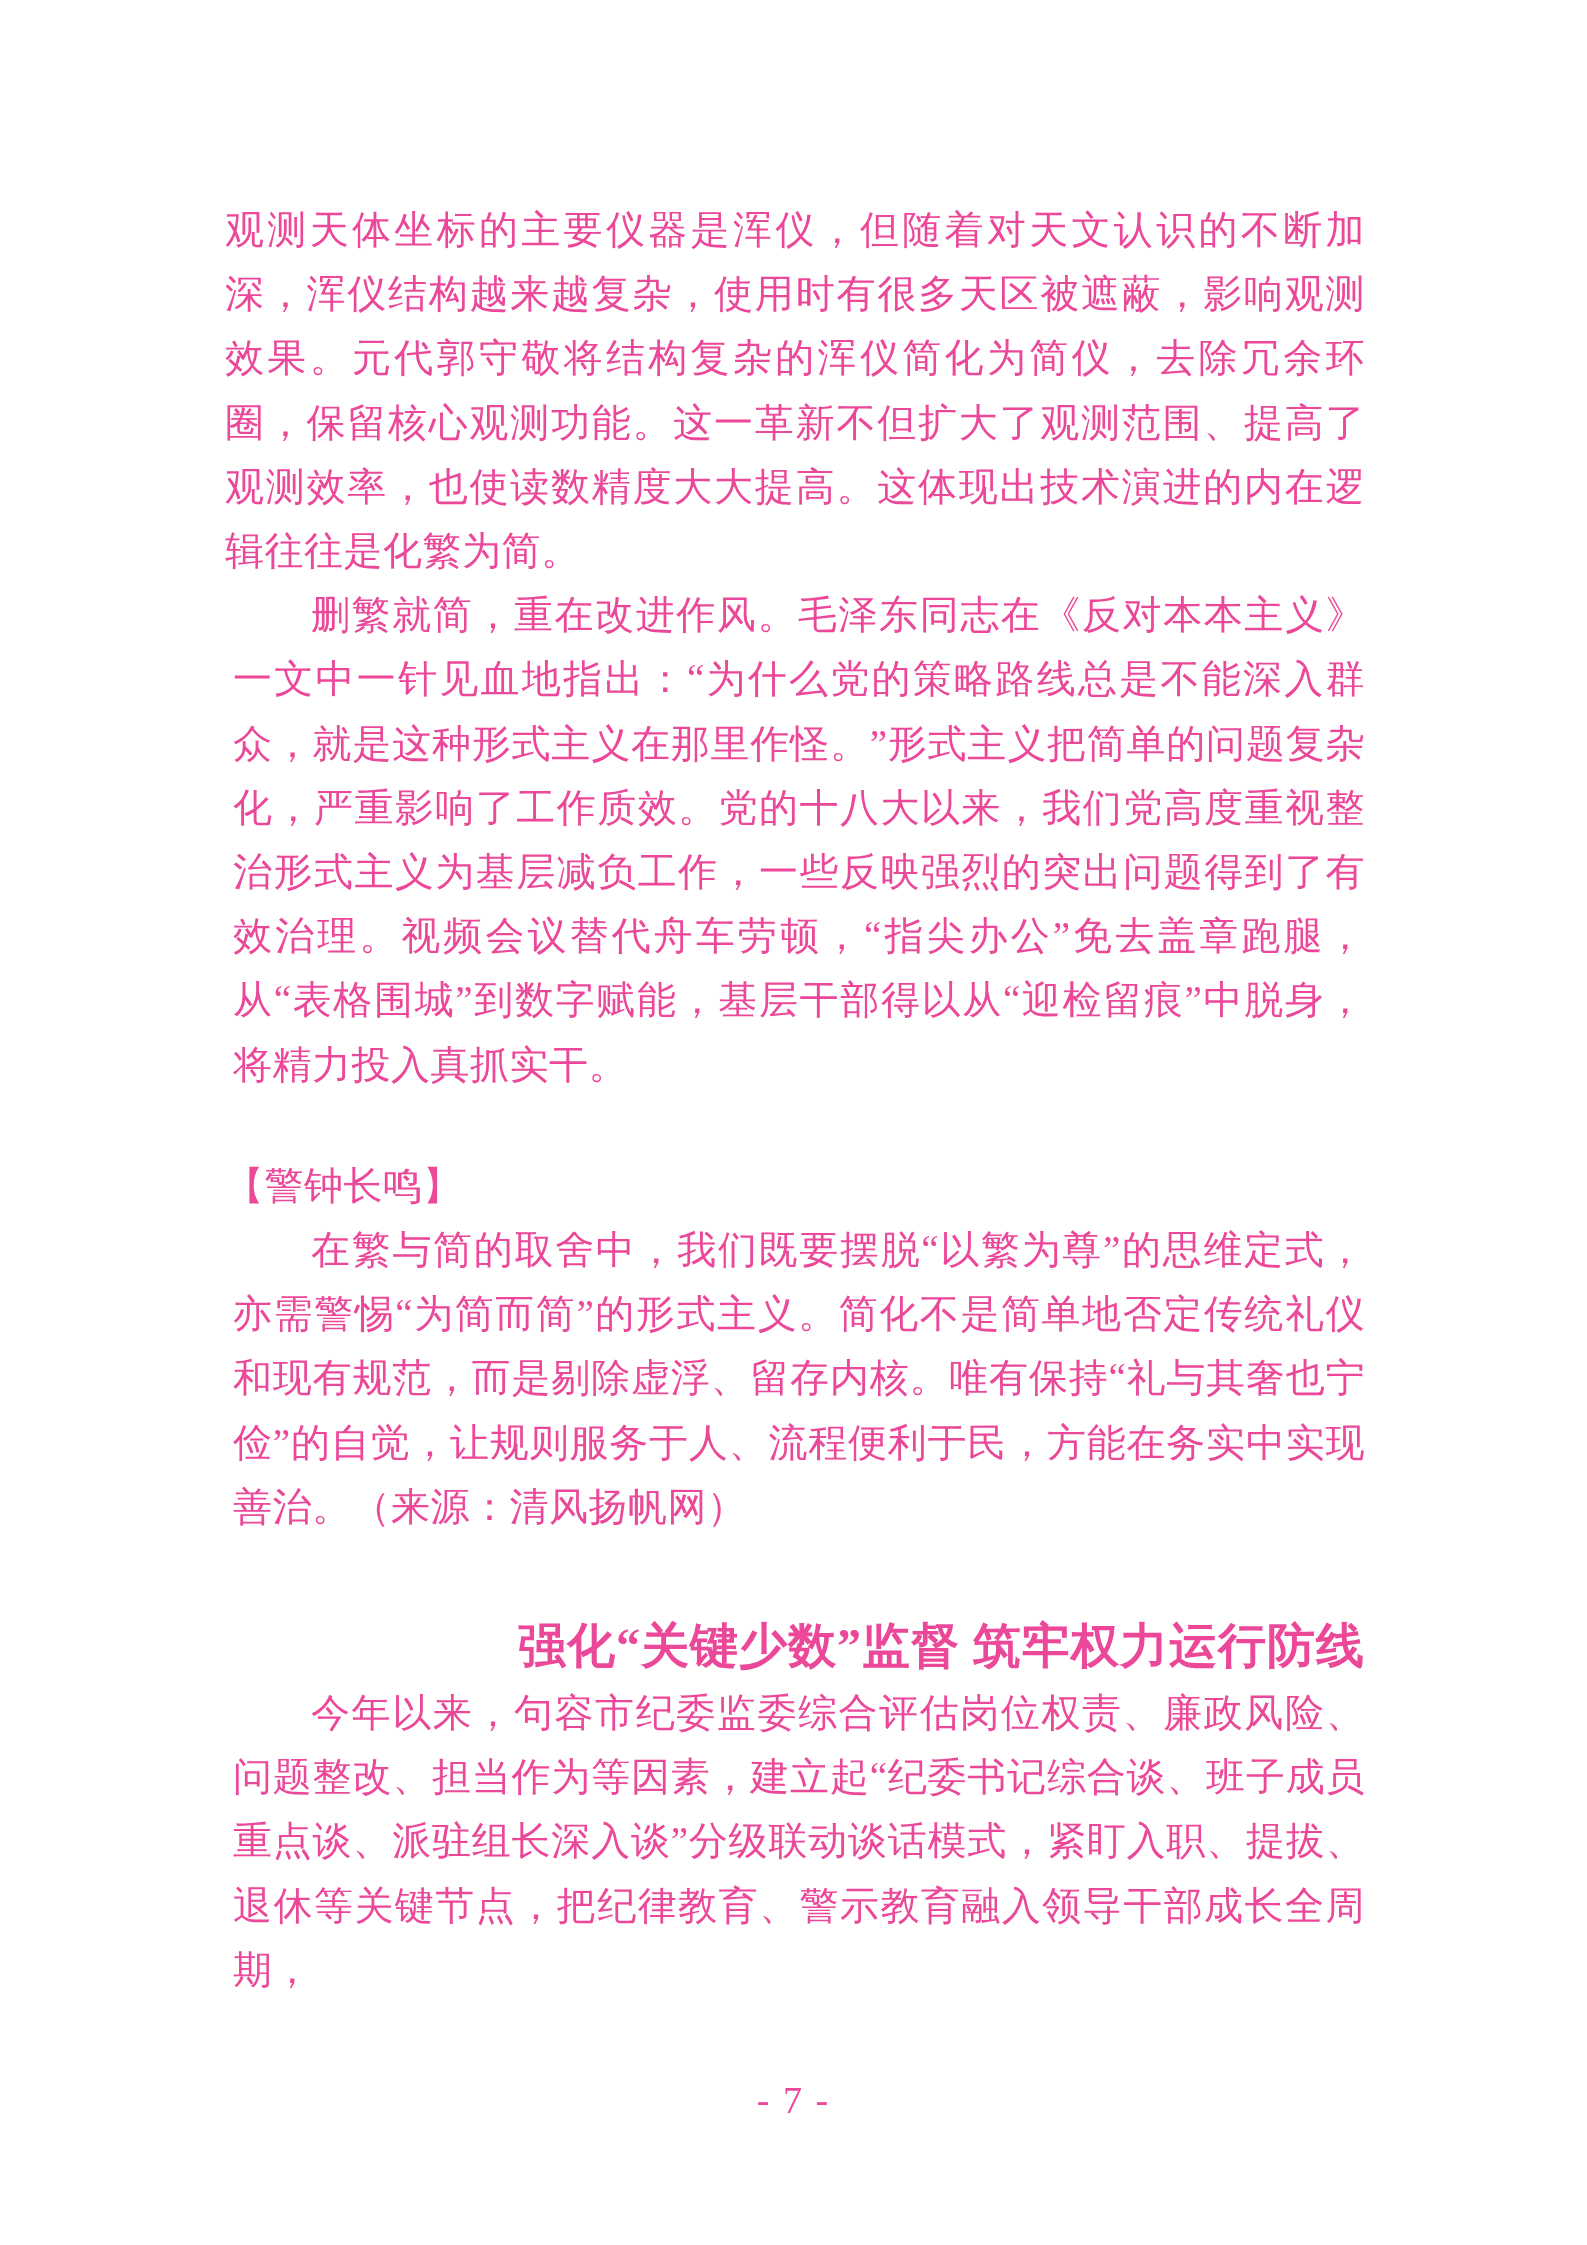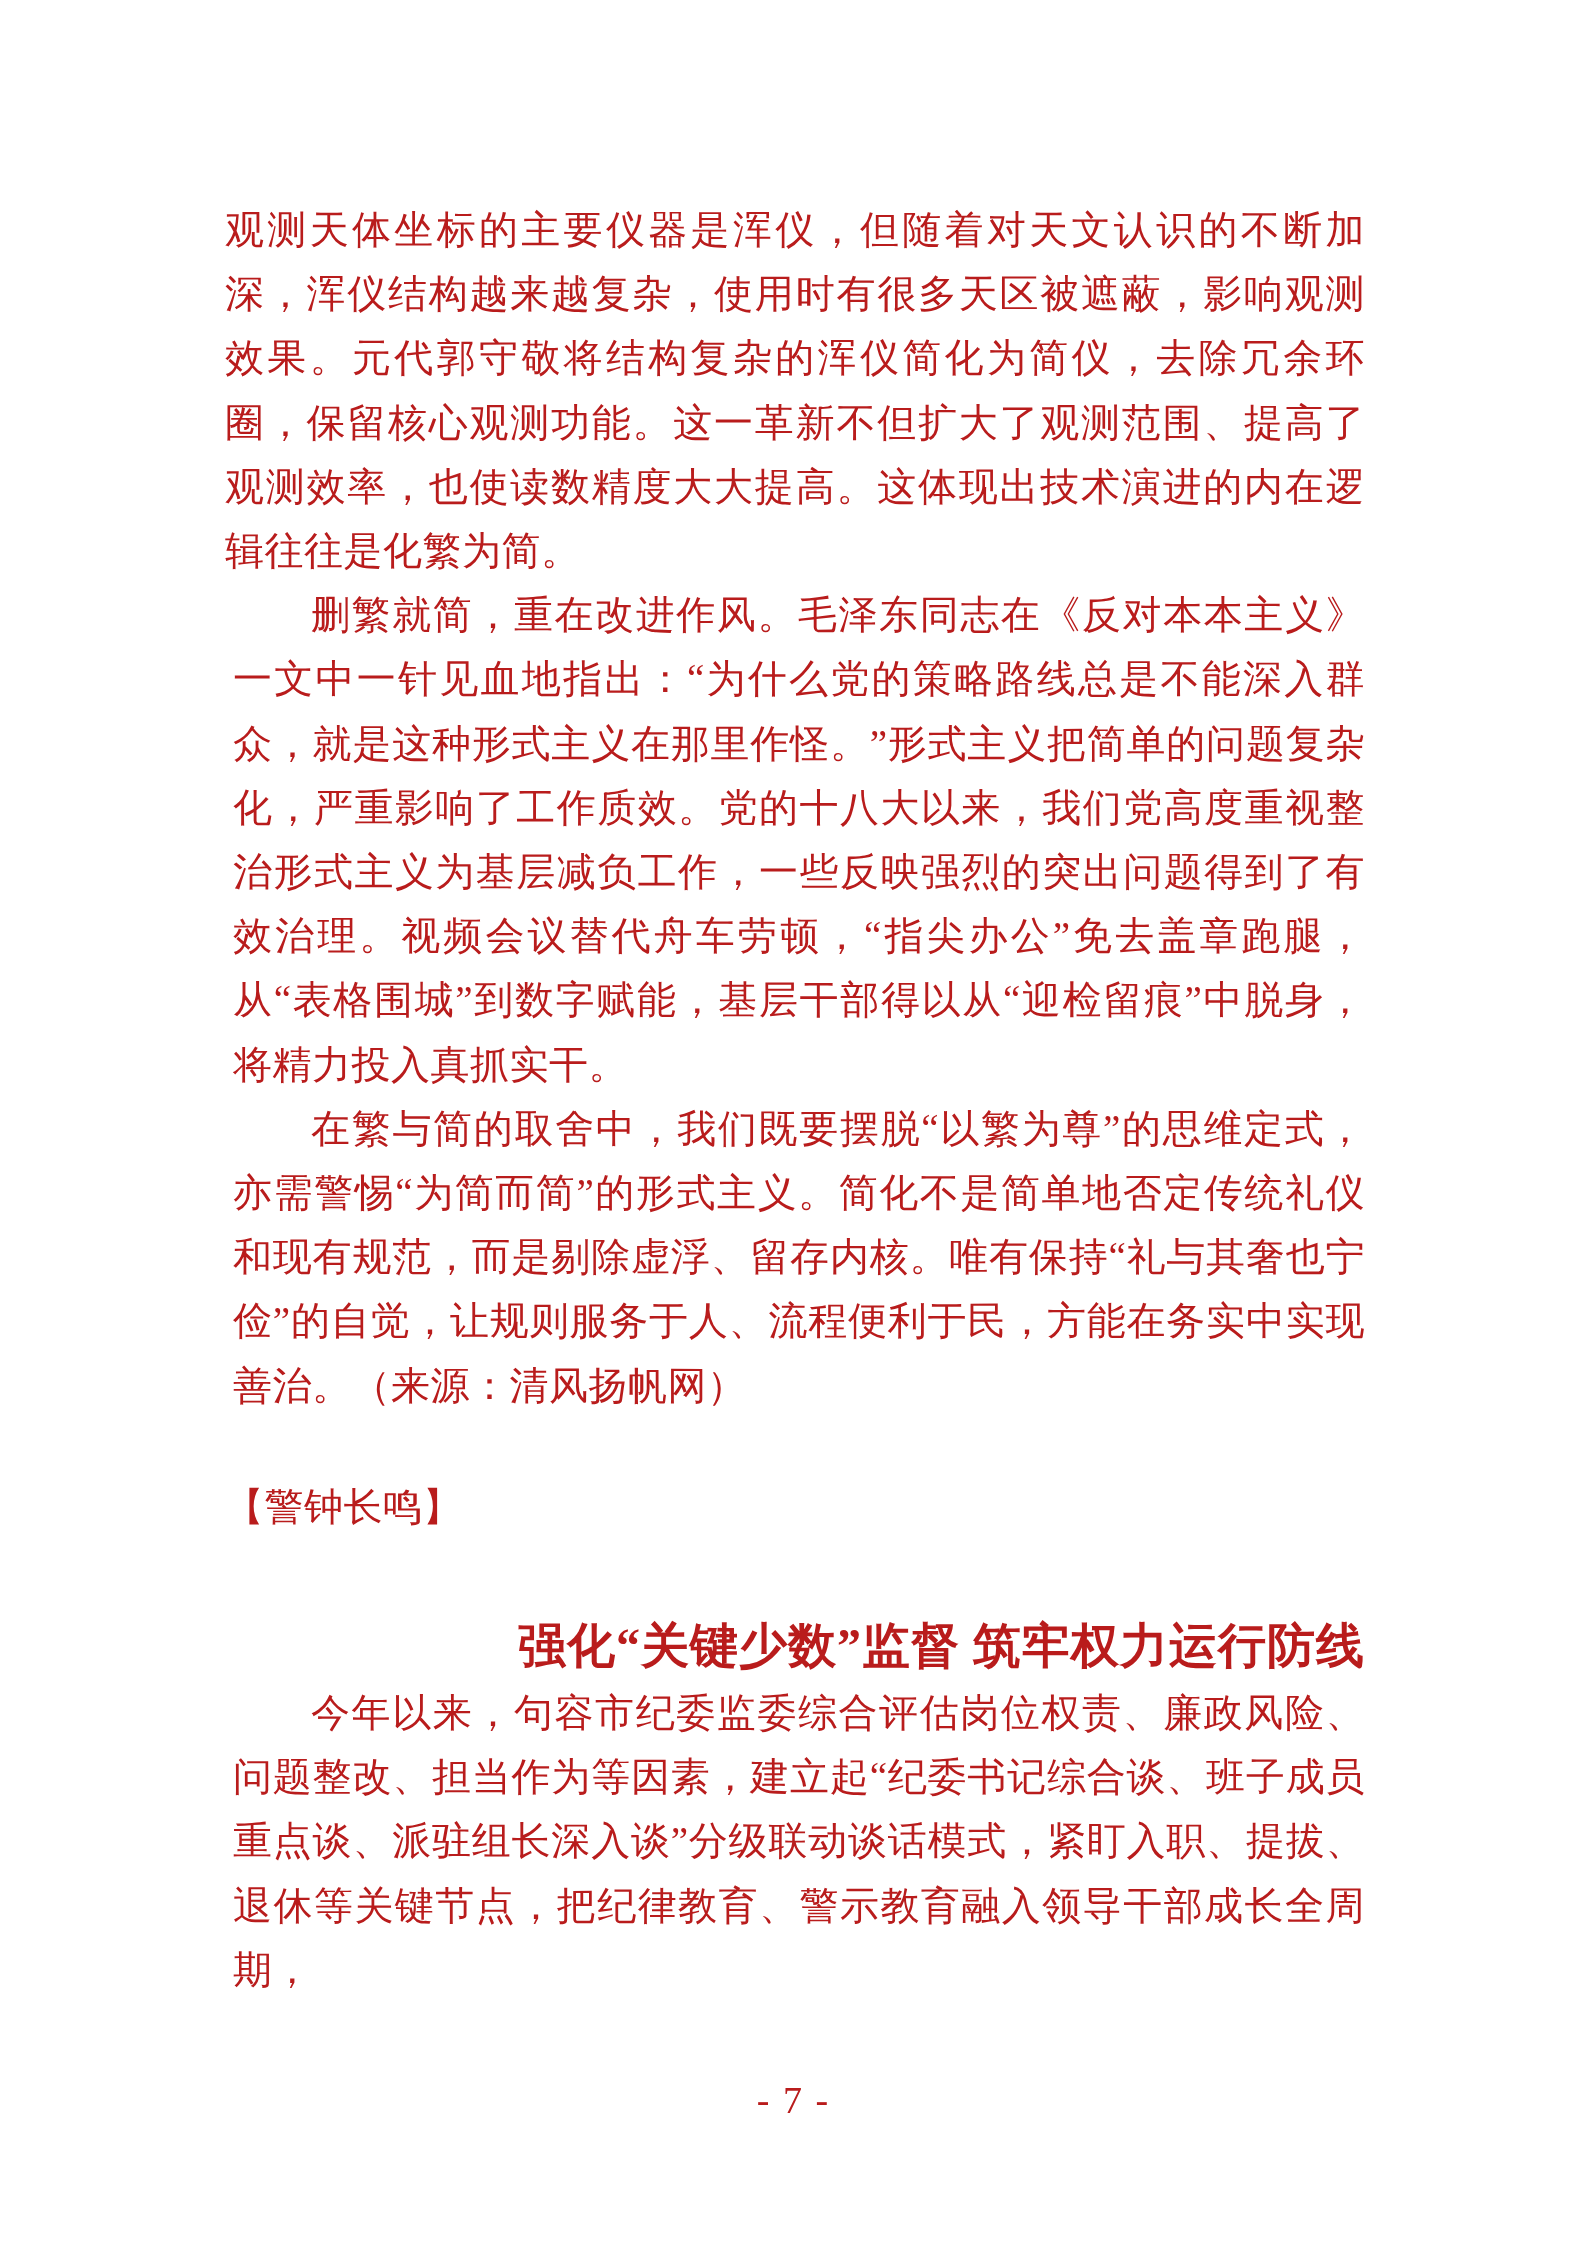--- a/index.html
+++ b/index.html
@@ -7,21 +7,21 @@
     padding: 0;
     background: #ffffff;
   }
   .page {
     position: relative;
     width: 1587px;
     height: 2245px;
     background: #ffffff;
     overflow: hidden;
     font-family: "Liberation Serif", "DejaVu Serif", serif;
-    color: #b91c1c;
+    color: #ec4899;
   }
   .text-block {
     position: absolute;
     left: 225px;
     top: 198px;
     width: 1140px;
     font-size: 39px;
     line-height: 64.2px;
     text-align: justify;
     text-justify: inter-ideograph;
@@ -63,23 +63,23 @@
 <body>
 
 <div class="page">
 
   <div class="text-block">
 
     <p class="para">观测天体坐标的主要仪器是浑仪，但随着对天文认识的不断加深，浑仪结构越来越复杂，使用时有很多天区被遮蔽，影响观测效果。元代郭守敬将结构复杂的浑仪简化为简仪，去除冗余环圈，保留核心观测功能。这一革新不但扩大了观测范围、提高了观测效率，也使读数精度大大提高。这体现出技术演进的内在逻辑往往是化繁为简。</p>
 
     <p class="para indent">删繁就简，重在改进作风。毛泽东同志在《反对本本主义》一文中一针见血地指出：“为什么党的策略路线总是不能深入群众，就是这种形式主义在那里作怪。”形式主义把简单的问题复杂化，严重影响了工作质效。党的十八大以来，我们党高度重视整治形式主义为基层减负工作，一些反映强烈的突出问题得到了有效治理。视频会议替代舟车劳顿，“指尖办公”免去盖章跑腿，从“表格围城”到数字赋能，基层干部得以从“迎检留痕”中脱身，将精力投入真抓实干。</p>
 
+    <p class="para section-marker">【警钟长鸣】</p>
+
     <p class="para indent">在繁与简的取舍中，我们既要摆脱“以繁为尊”的思维定式，亦需警惕“为简而简”的形式主义。简化不是简单地否定传统礼仪和现有规范，而是剔除虚浮、留存内核。唯有保持“礼与其奢也宁俭”的自觉，让规则服务于人、流程便利于民，方能在务实中实现善治。（来源：清风扬帆网）</p>
-
-    <p class="para section-marker">【警钟长鸣】</p>
 
     <h1 class="para article-title">强化“关键少数”监督 筑牢权力运行防线</h1>
 
 
     <p class="para indent">今年以来，句容市纪委监委综合评估岗位权责、廉政风险、问题整改、担当作为等因素，建立起“纪委书记综合谈、班子成员重点谈、派驻组长深入谈”分级联动谈话模式，紧盯入职、提拔、退休等关键节点，把纪律教育、警示教育融入领导干部成长全周期，</p>
 
   </div>
 
   <div class="page-footer">- 7 -</div>
 

